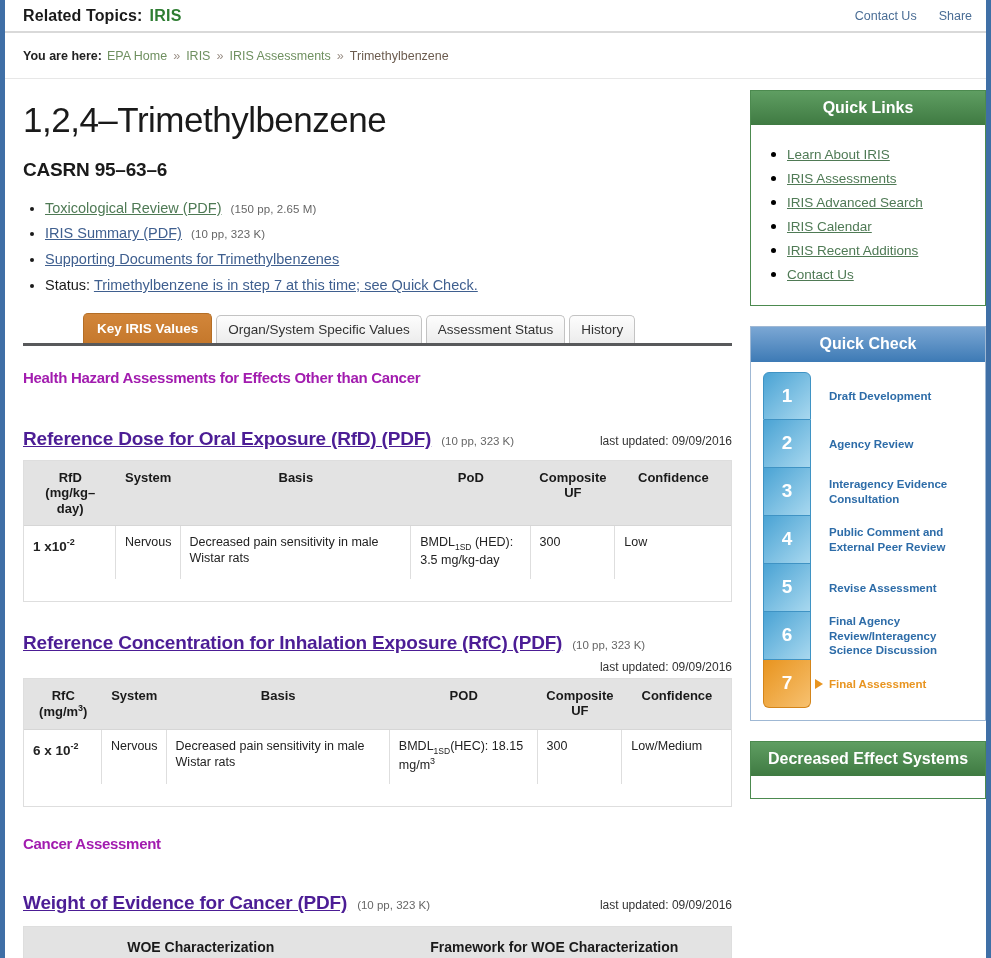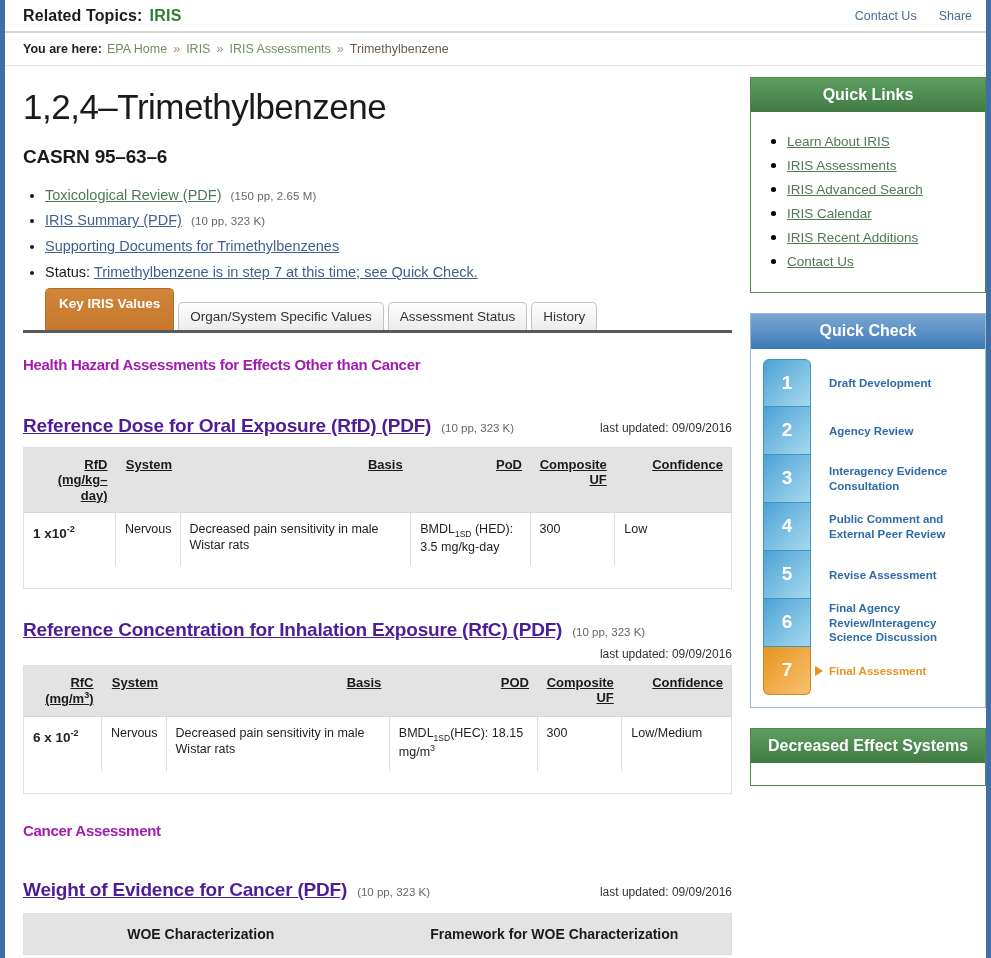--- a/index.html
+++ b/index.html
@@ -29,21 +29,21 @@
   .topbar-left { font-size: 16px; color: #222; font-weight: 600; letter-spacing: .1px; }
   .topbar-left .rt-label { color: #1a1a1a; }
   .topbar-left .rt-value { color: #2e7d32; margin-left: 7px; letter-spacing: .3px; }
   .topbar-right { margin-left: auto; display: flex; gap: 22px; }
   .topbar-right a {
     font-size: 12.5px; color: #4a6d95; text-decoration: none;
   }
 
   
   .breadcrumb {
-    height: 33px;
+    height: 46px;
     display: flex; align-items: center;
     padding-left: 18px;
     font-size: 12.5px;
     color: #6b5b4e;
     border-bottom: 1px solid #e7e7e7;
   }
   .breadcrumb .yah { font-weight: bold; color: #222; margin-right: 5px; }
   .breadcrumb a { color: #6f9060; text-decoration: none; }
   .breadcrumb .sep { color: #9a8f86; margin: 0 6px; }
   .breadcrumb .cur { color: #6b5b4e; }
@@ -107,21 +107,22 @@
     margin-right: 4px;
     line-height: 17px;
     cursor: pointer;
     white-space: nowrap;
   }
   .tab.active {
     background: linear-gradient(#d2863a, #c5782c);
     color: #ffffff;
     font-weight: bold;
     border-color: #b46e26;
-    padding: 6px 13px 18px 13px;
+    padding: 6px 13px 6px 13px;
+    margin-left: 38px;
   }
 
   
   h3.section-head {
     font-size: 15px;
     font-weight: bold;
     color: #a21caf;
     margin: 23px 0 0 0;
     letter-spacing: -.3px;
   }
@@ -159,29 +160,28 @@
     background: #fff;
     padding-bottom: 22px;
   }
   table.iris {
     width: 100%;
     border-collapse: collapse;
     font-size: 12.5px;
   }
   table.iris thead th {
     background: #e3e3e3;
-    text-align: right;
+    text-align: center;
     font-weight: bold;
     color: #1a1a1a;
     padding: 9px 8px 9px 9px;
     vertical-align: top;
     line-height: 1.18;
     font-size: 13px;
     border: none;
-    text-decoration: underline;
   }
   table.iris tbody td {
     border-left: 1px solid #dedede;
     border-top: 1px solid #d6d6d6;
     padding: 8px 8px 10px 9px;
     vertical-align: top;
     color: #222;
     line-height: 1.3;
   }
   table.iris tbody td:first-child {

